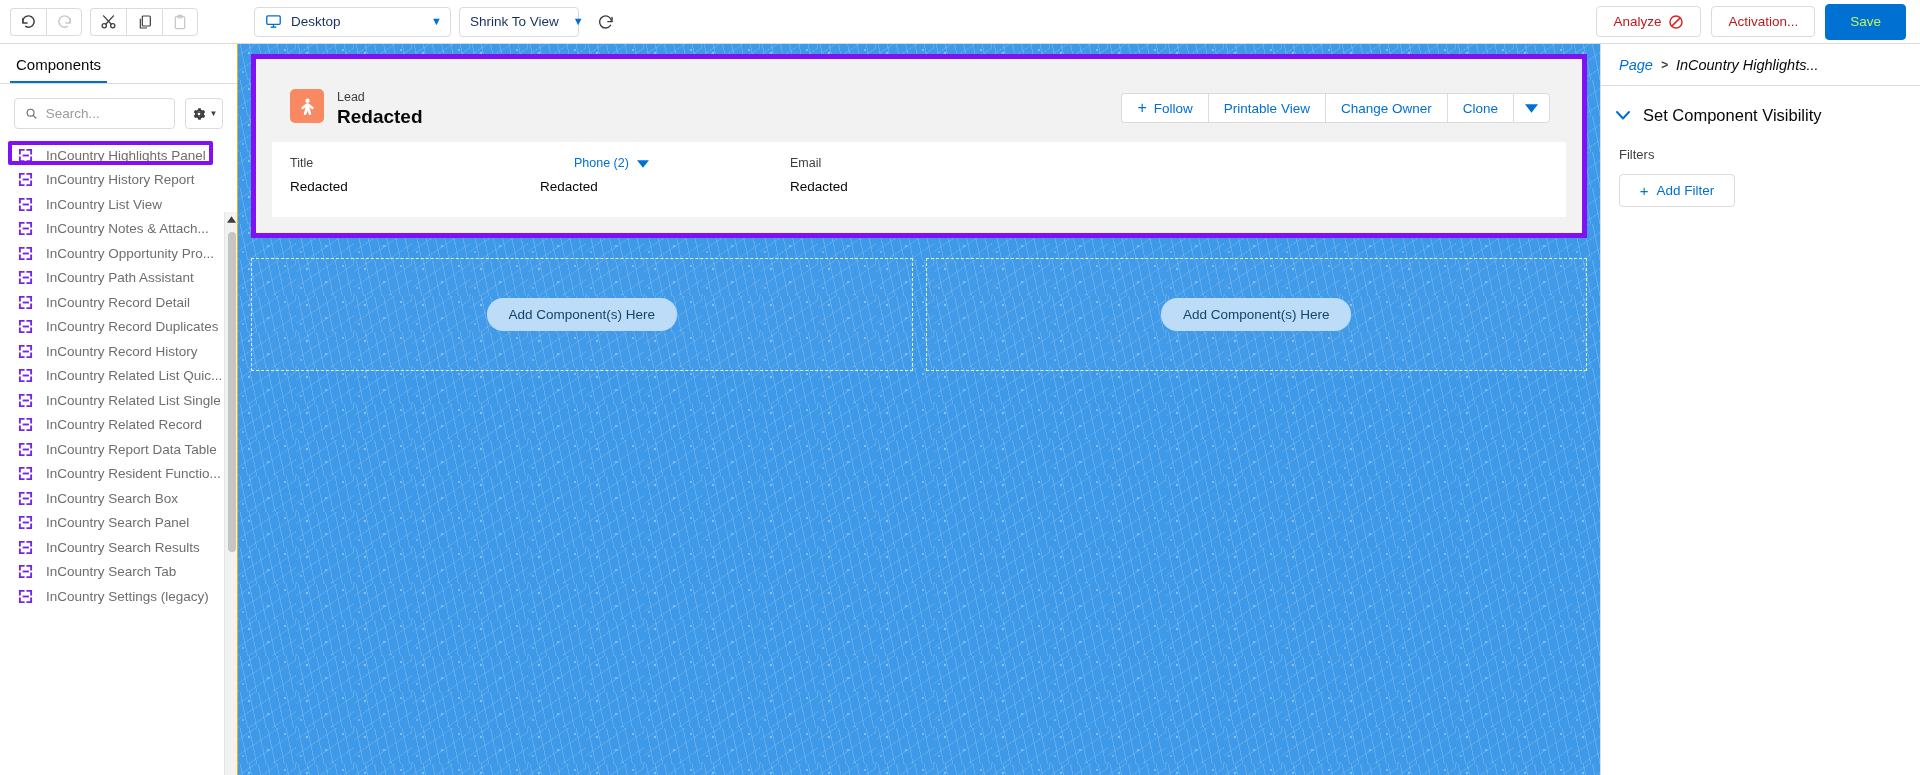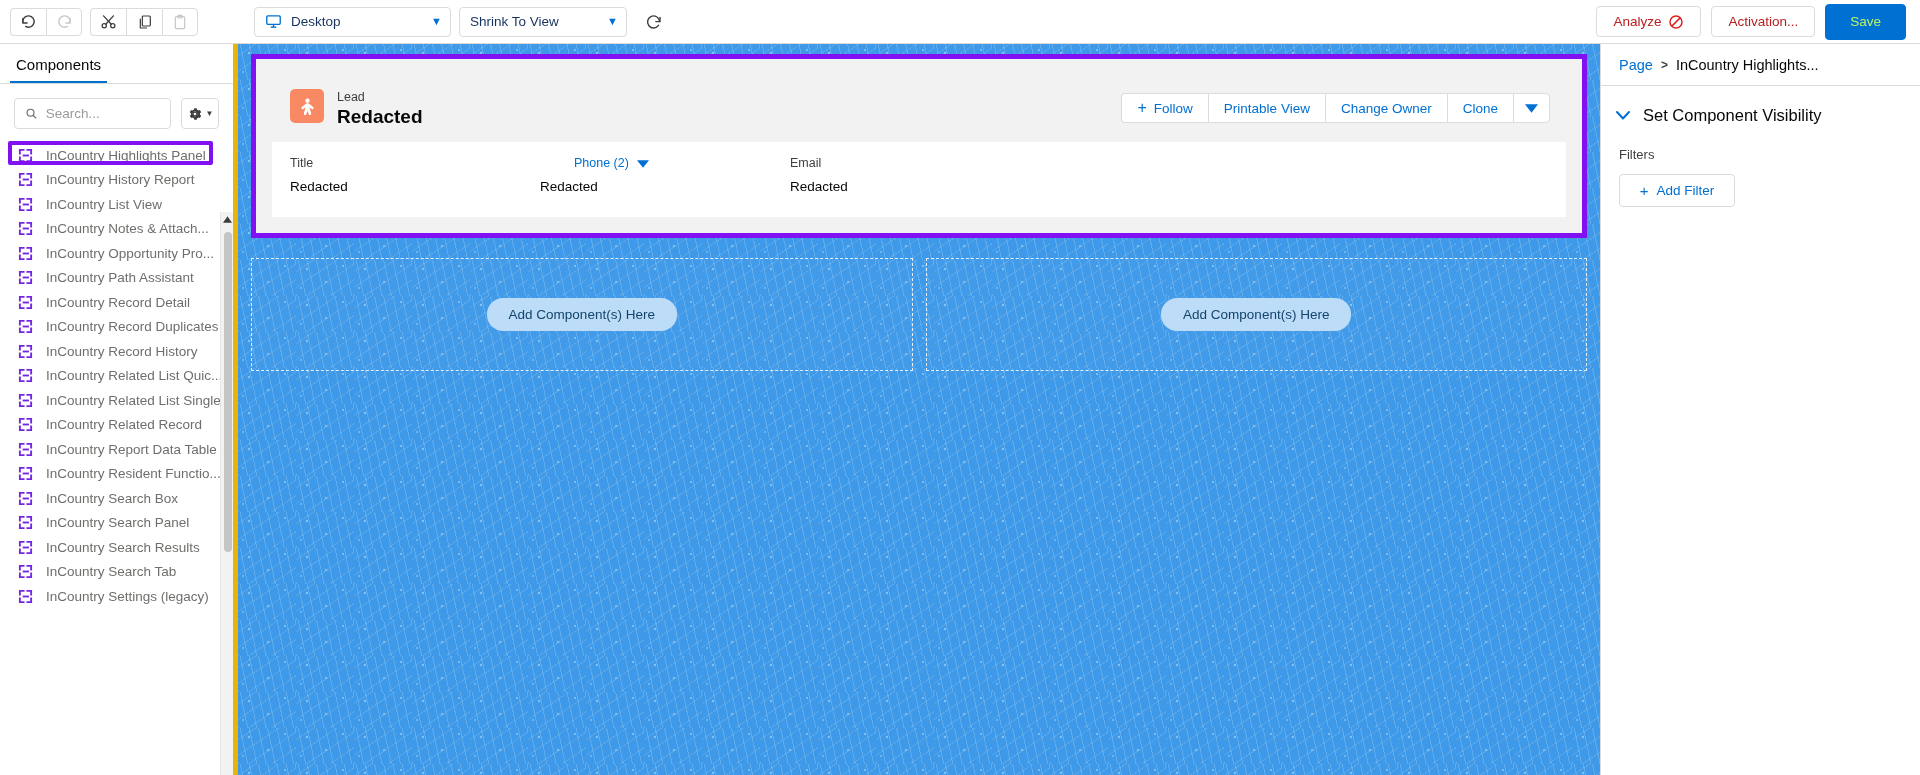--- a/index.html
+++ b/index.html
@@ -45,21 +45,21 @@
     position: relative;
   }
   .tb-select .sel-label {
     font-size: 13.5px; color: #16325c; white-space: nowrap;
   }
   .tb-select .caret {
     margin-left: auto; padding-left: 14px;
     color: #0070d2; font-size: 11px; line-height: 1;
   }
   #device-select { width: 197px; }
-  #zoom-select { width: 168px; text-align: right; }
+  #zoom-select { width: 120px; text-align: right; }
   .refresh-btn {
     width: 30px; height: 30px;
     display: flex; align-items: center; justify-content: center;
     background: transparent; border: none; cursor: pointer;
     margin-left: 12px;
   }
 
   .toolbar-right {
     margin-left: auto; display: flex; align-items: center; gap: 10px;
   }
@@ -76,21 +76,21 @@
   }
   .deny-icon { display: inline-flex; }
 
   
   .body-row { display: flex; flex: 1; min-height: 0; }
 
   
   .left-panel {
     width: 238px; min-width: 238px;
     background: #fff;
-    border-right: 5px solid #eab308;
+    border-right: 1px solid #eab308;
     display: flex; flex-direction: column;
     position: relative;
   }
   .panel-tab-row {
     height: 40px; min-height: 40px;
     border-bottom: 1px solid #dddbda;
     display: flex; align-items: flex-end;
     padding-left: 10px;
   }
   .panel-tab {
@@ -264,20 +264,21 @@
     background: #fff;
     border-left: 1px solid #dddbda;
     display: flex; flex-direction: column;
   }
   .breadcrumb-row {
     height: 42px; min-height: 42px;
     display: flex; align-items: center; gap: 8px;
     padding: 0 18px;
     border-bottom: 1px solid #dddbda;
     font-size: 14.5px;
+    font-style: italic;
   }
   .bc-link { color: #0070d2; cursor: pointer; }
   .bc-sep { color: #3e3e3c; font-weight: bold; font-size: 12px; }
   .bc-current { color: #080707; }
 
   .rp-section { padding: 20px 18px 0 14px; }
   .rp-section-head {
     display: flex; align-items: center; gap: 12px; cursor: pointer;
   }
   .rp-section-head .sec-title { font-size: 16.5px; color: #080707; }

